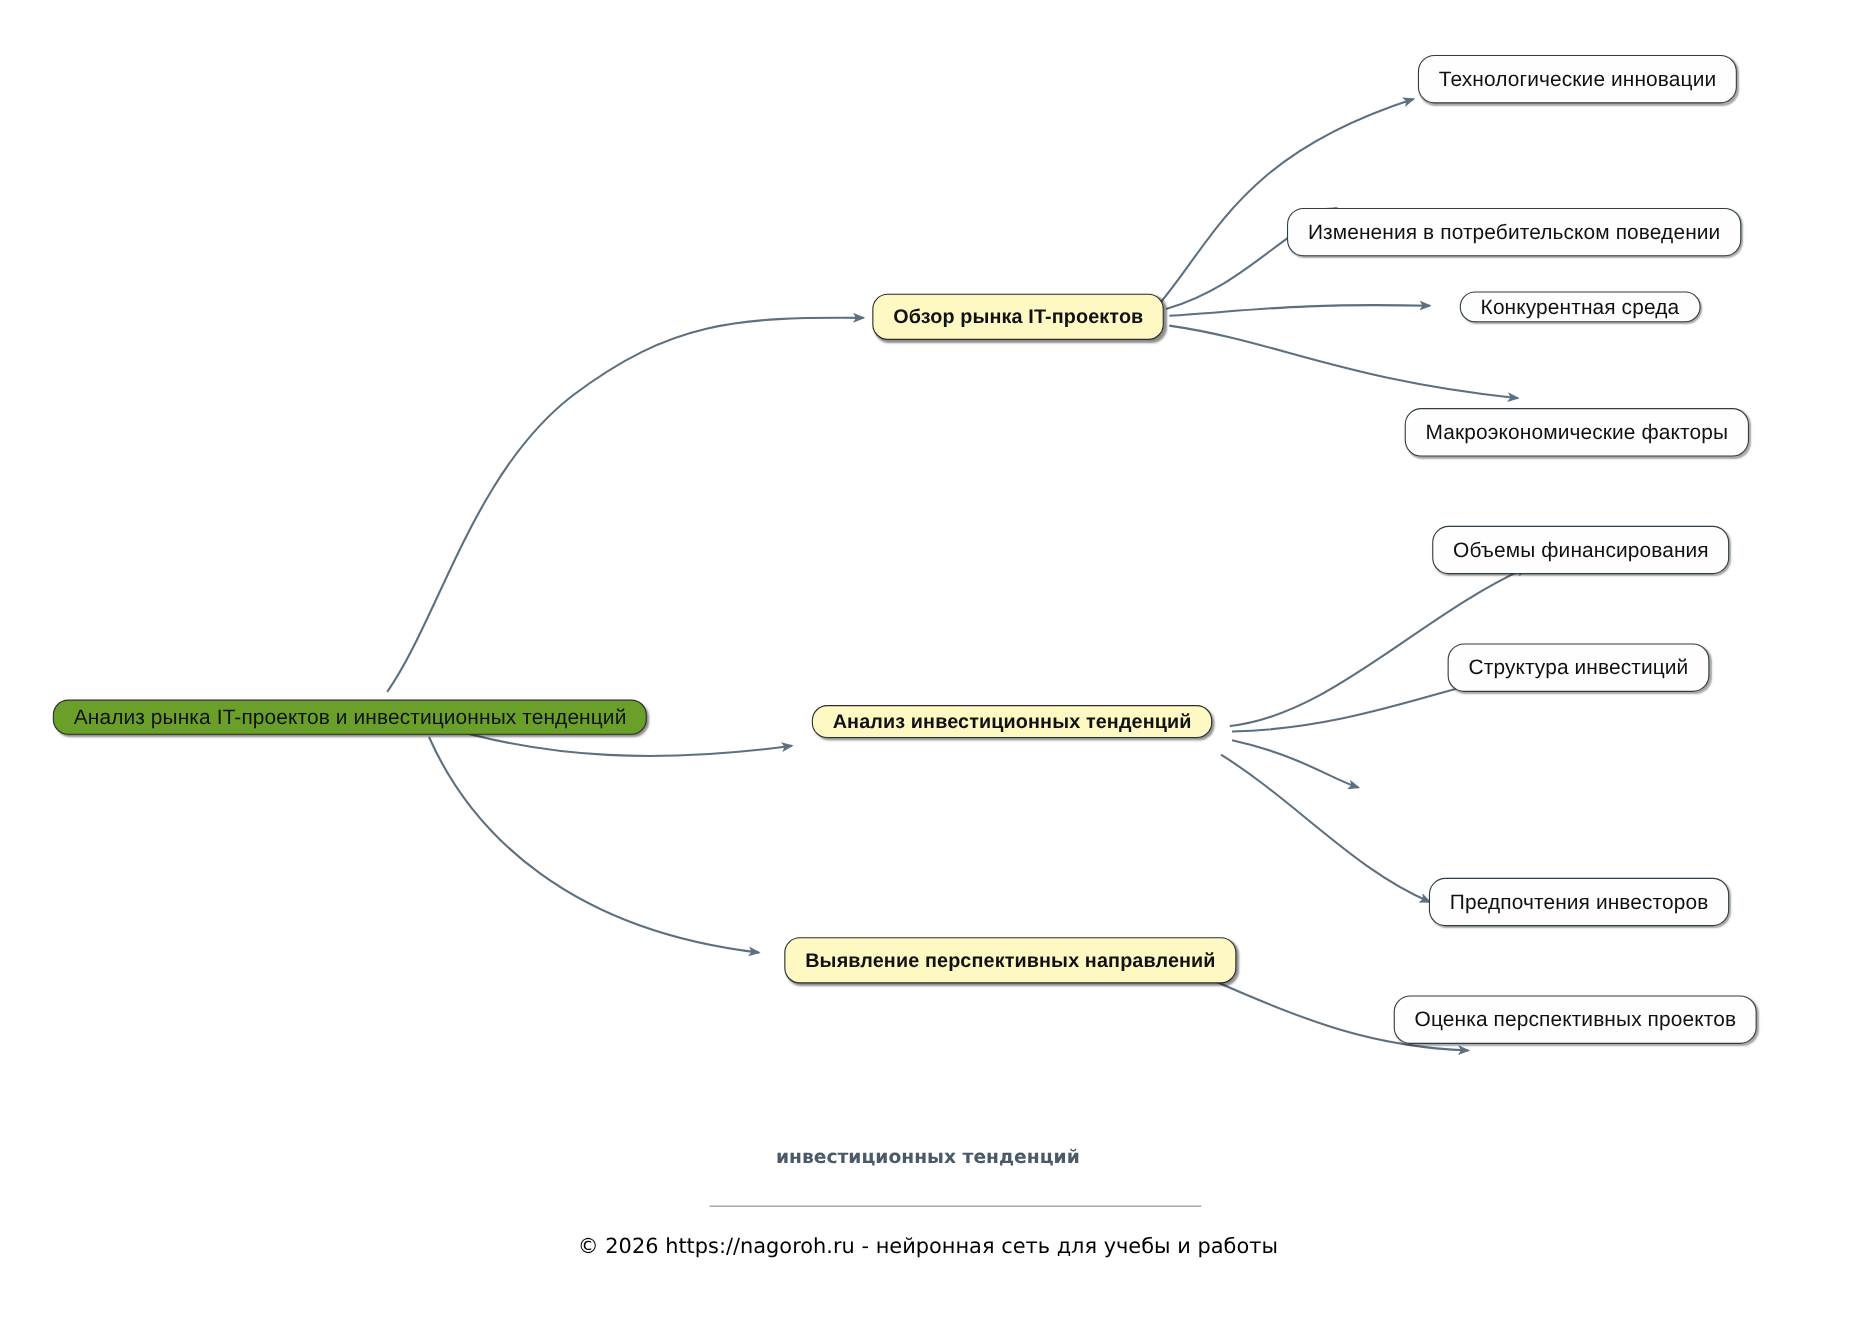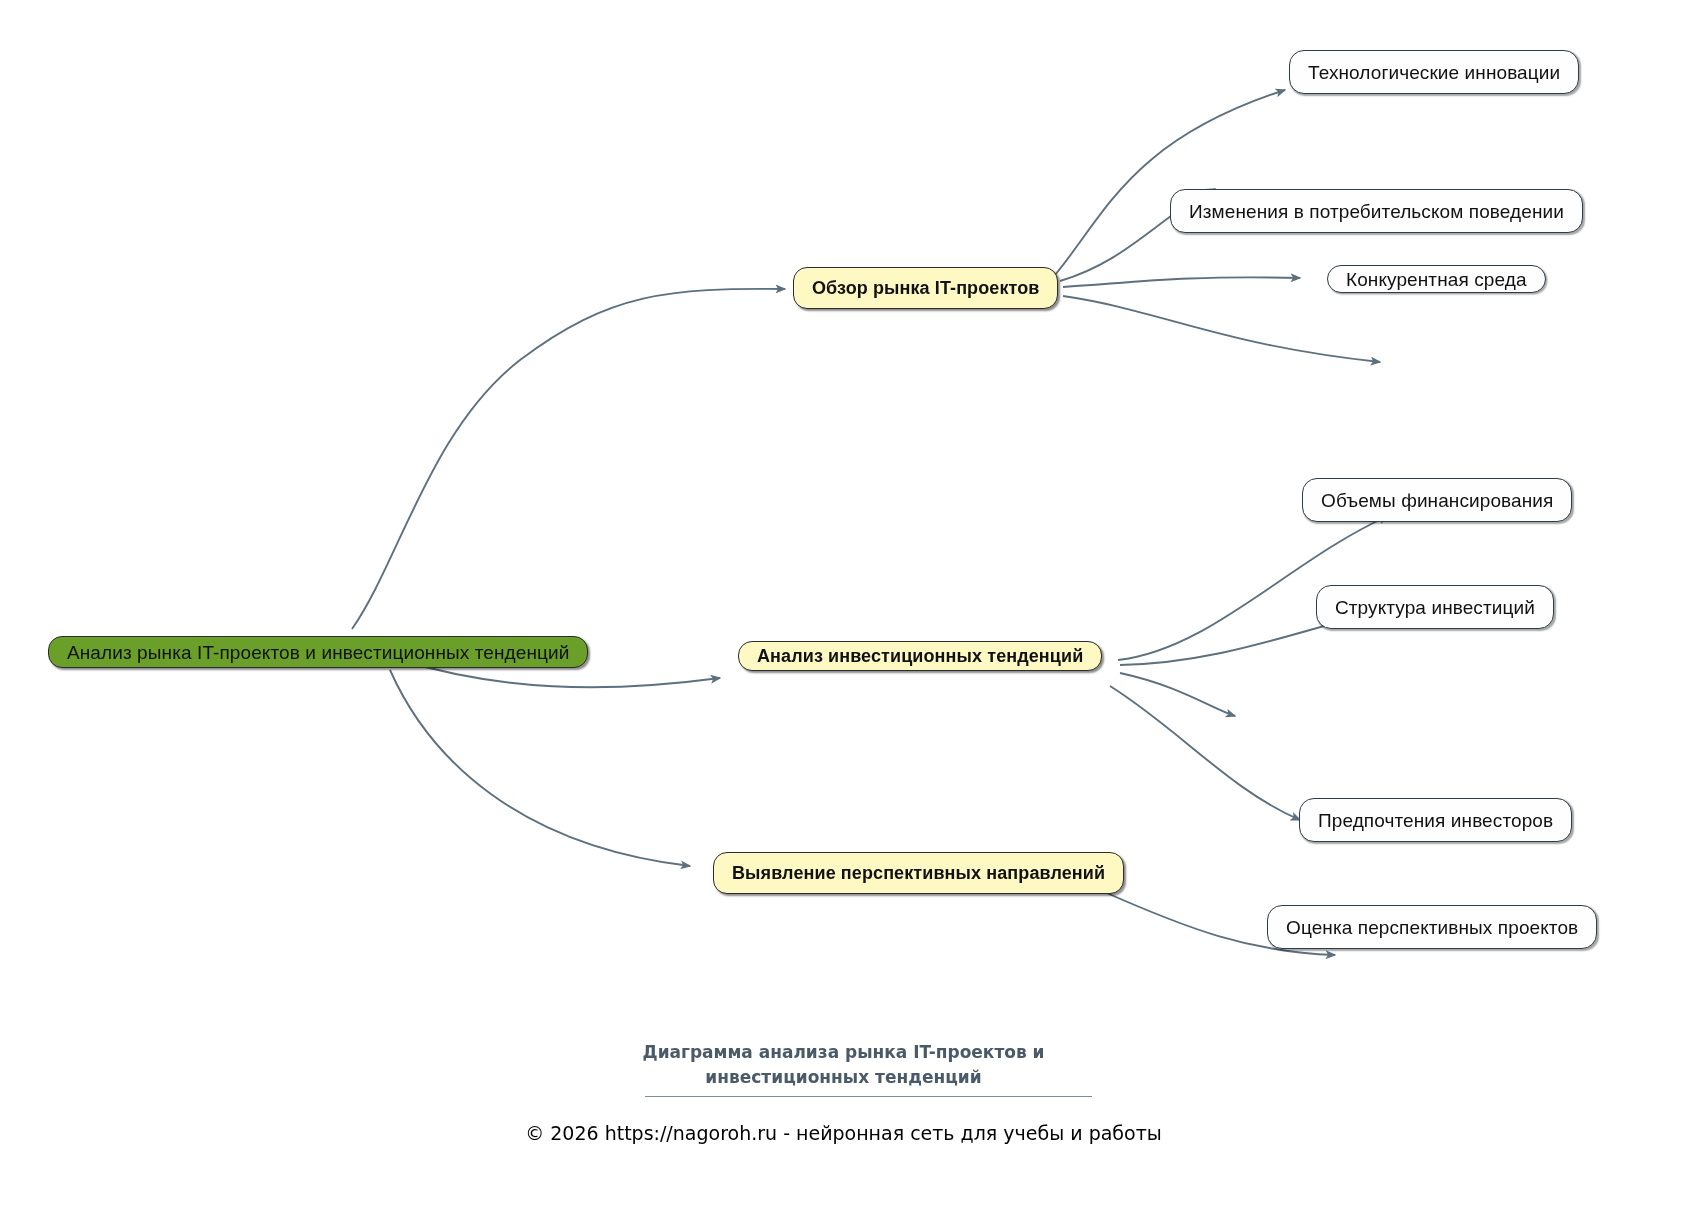--- a/index.html
+++ b/index.html
@@ -145,40 +145,42 @@
   </div>
 
   <div class="node node-leaf" style="left:1170px; top:157px; height:44px;margin-top:32px;">
     <span>Изменения в потребительском поведении</span>
   </div>
 
   <div class="node node-leaf" style="left:1327px; top:265px; height:28px;">
     <span>Конкурентная среда</span>
   </div>
 
+  <div class="node node-leaf" style="left:1277px; top:371px; height:44px;">
+    <span>Макроэкономические факторы</span>
+  </div>
 
   <div class="node node-leaf" style="left:1302px; top:478px; height:44px;">
     <span>Объемы финансирования</span>
   </div>
 
   <div class="node node-leaf" style="left:1316px; top:585px; height:44px;">
     <span>Структура инвестиций</span>
   </div>
 
 
   <div class="node node-leaf" style="left:1299px; top:798px; height:44px;">
     <span>Предпочтения инвесторов</span>
   </div>
 
   <div class="node node-leaf" style="left:1267px; top:905px; height:44px;justify-content:flex-end;">
     <span>Оценка перспективных проектов</span>
   </div>
 
   <div class="footer footer-title">
-    <div>Диаграмма анализа рынка IT-проектов и</div>
     <div>инвестиционных тенденций</div>
   </div>
 
   <div class="footer-rule"></div>
 
   <div class="footer footer-credit">© 2026 https://nagoroh.ru - нейронная сеть для учебы и работы</div>
 
 </div>
 
 </body></html>

